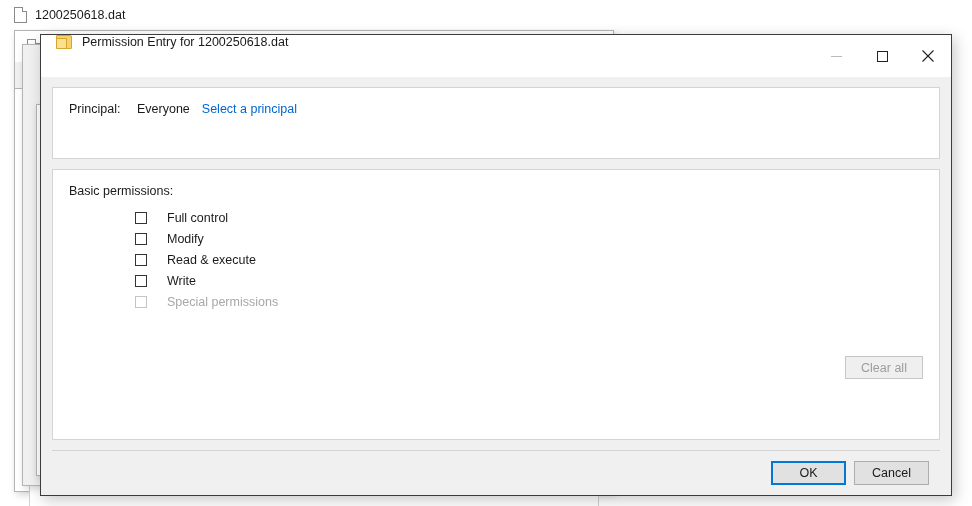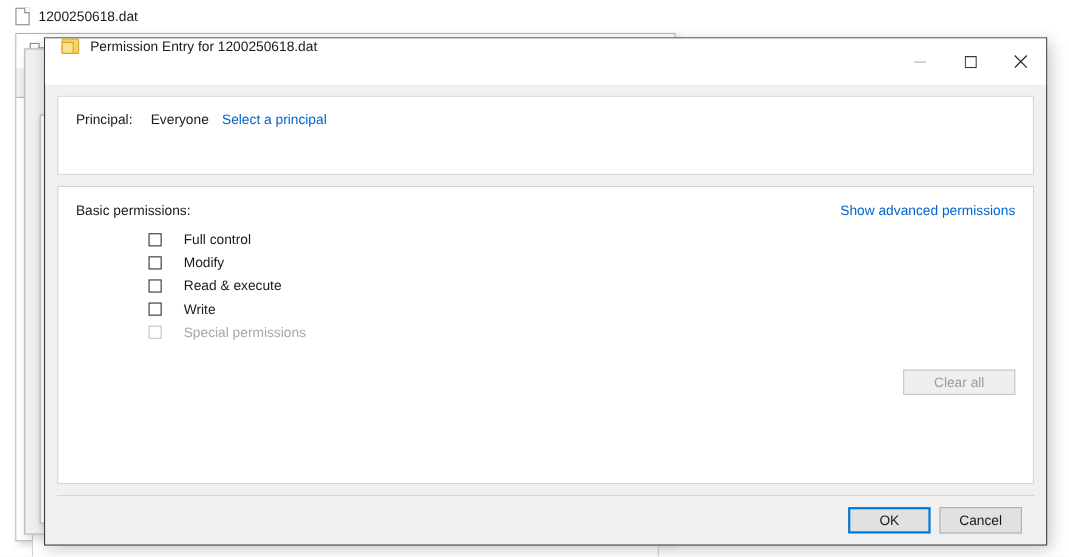--- a/index.html
+++ b/index.html
@@ -309,22 +309,22 @@
     box-sizing: border-box;
     flex: none;
   }
   .cb.disabled { border-color: #c4c4c4; }
   .perm-label { font-size: 12.5px; color: #1a1a1a; }
   .perm-label.disabled { color: #a8a8a8; }
 
   .clear-all {
     position: absolute;
     right: 16px;
-    bottom: 80px;
-    width: 102px;
+    bottom: 60px;
+    width: 78px;
     height: 23px;
     background: #efefef;
     border: 1px solid #c6c6c6;
     color: #9d9d9d;
     font-size: 12.5px;
     font-family: "Liberation Sans", sans-serif;
     box-sizing: border-box;
     display: flex;
     align-items: center;
     justify-content: center;
@@ -440,21 +440,20 @@
       <div class="field-row">
         <span class="field-label">Principal:</span>
         <span class="field-val">Everyone</span>
         <a class="link">Select a principal</a>
       </div>
     </div>
 
     <div class="panel panel-main">
       <div class="perm-head">
         <span class="title">Basic permissions:</span>
-        <a class="link">Show advanced permissions</a>
       </div>
 
       <div class="perm-list">
         <div class="perm-item">
           <span class="cb"></span>
           <span class="perm-label">Full control</span>
         </div>
         <div class="perm-item">
           <span class="cb"></span>
           <span class="perm-label">Modify</span>

